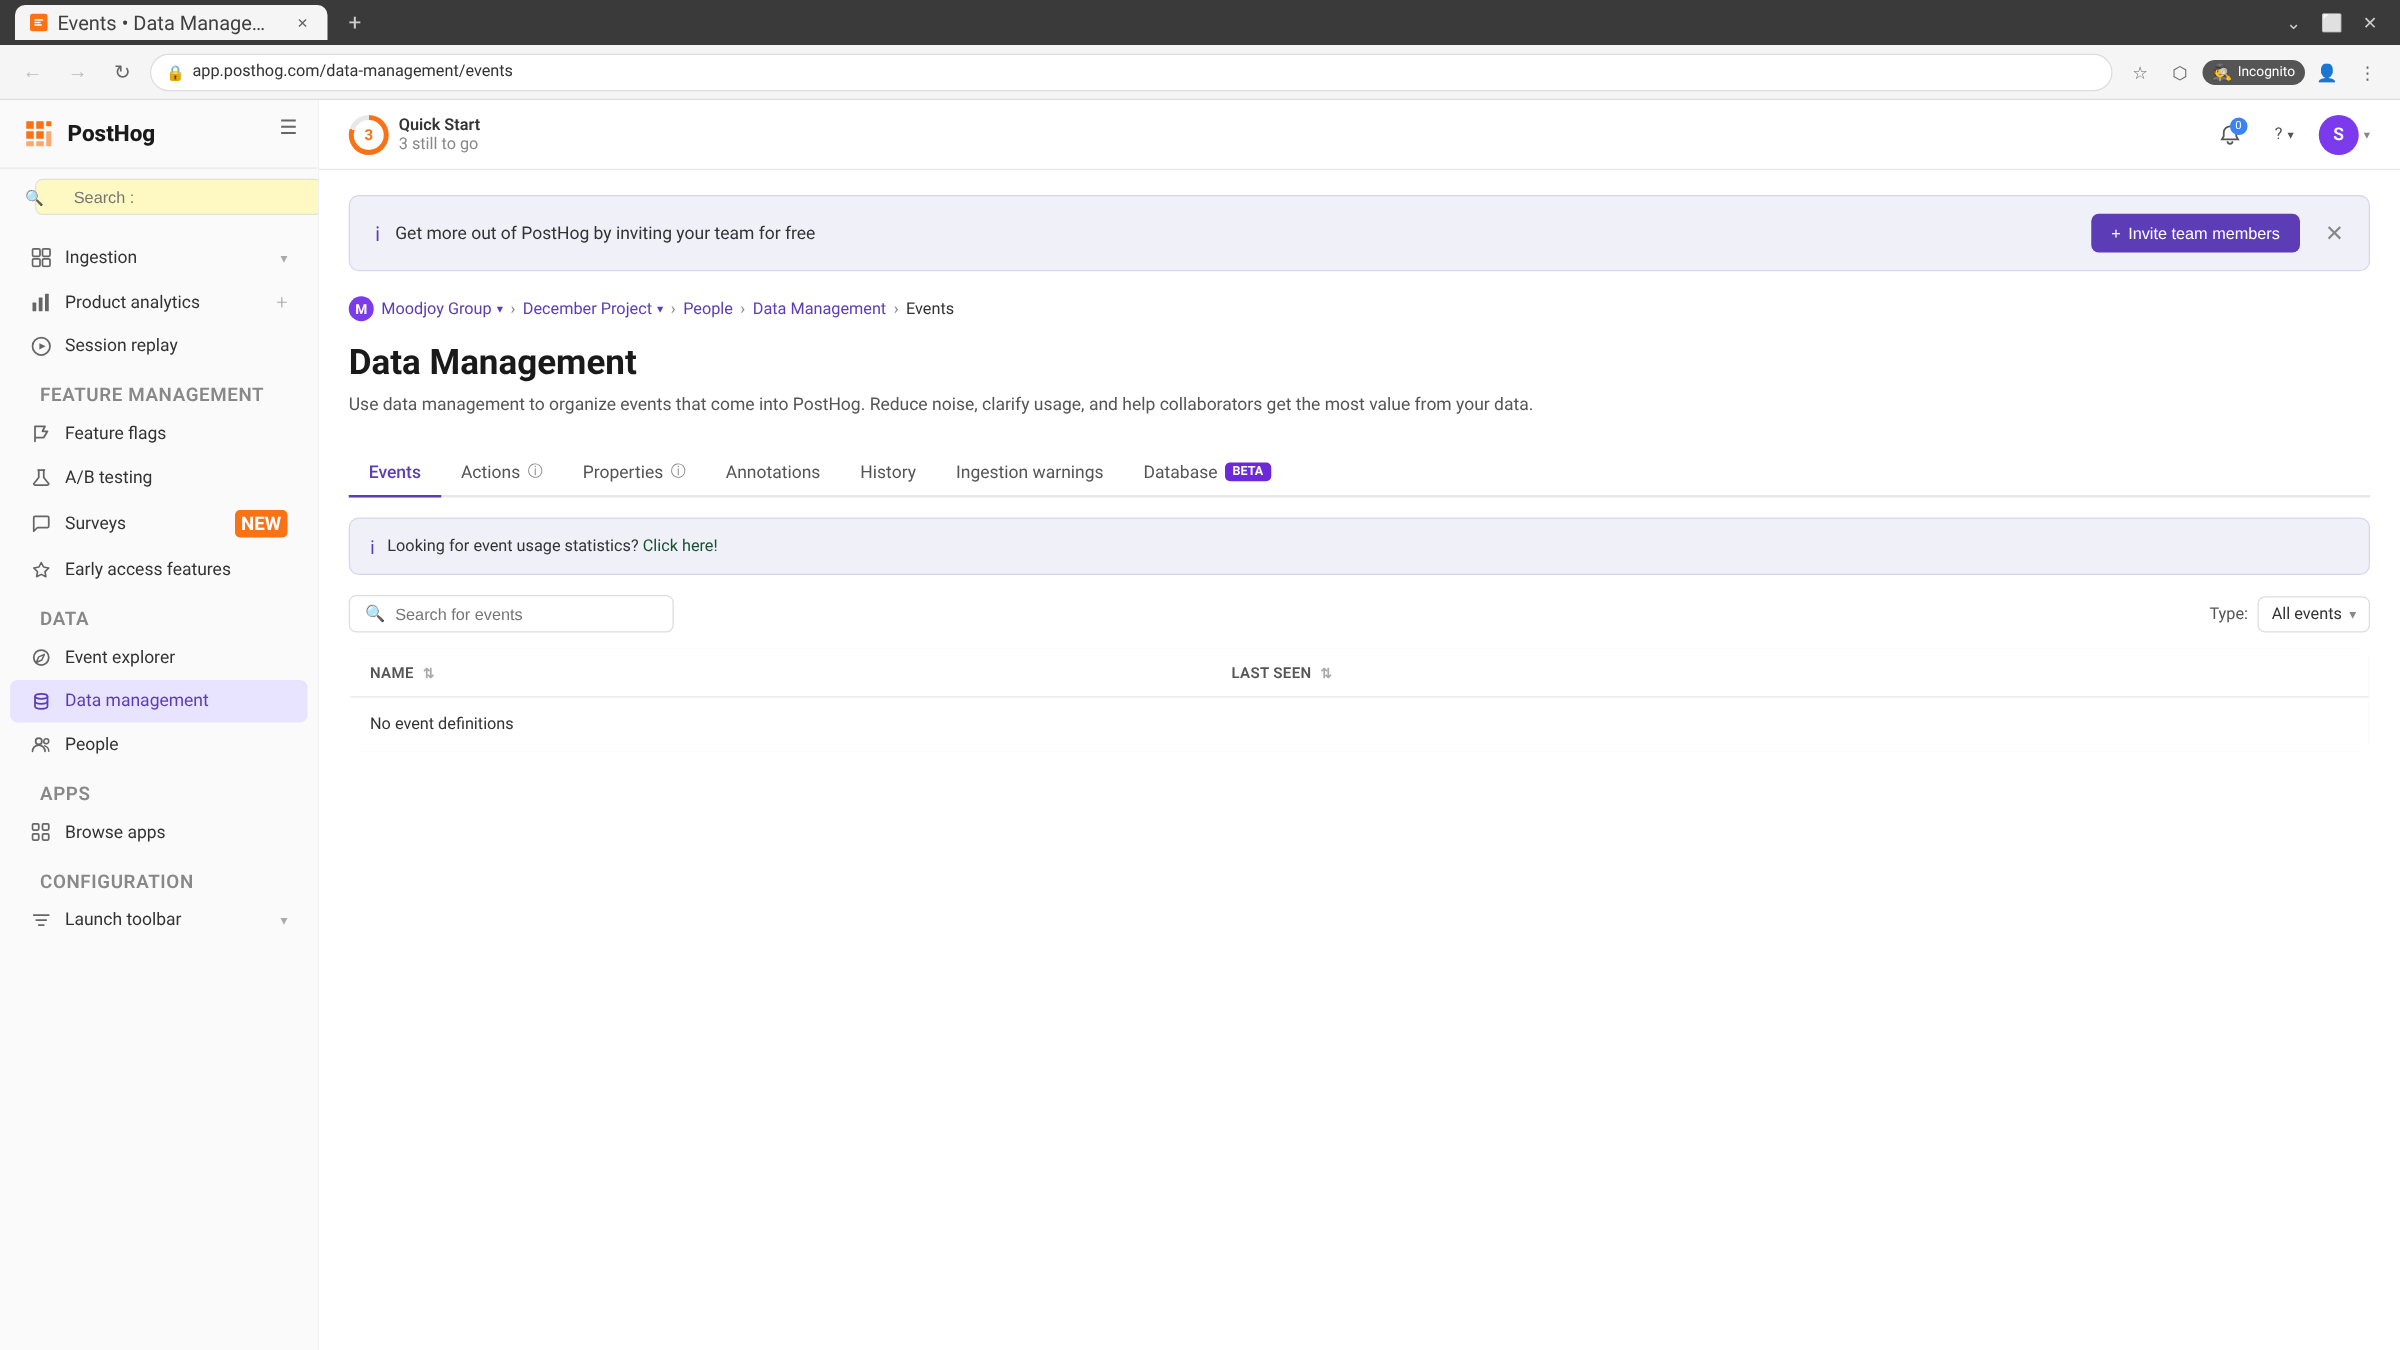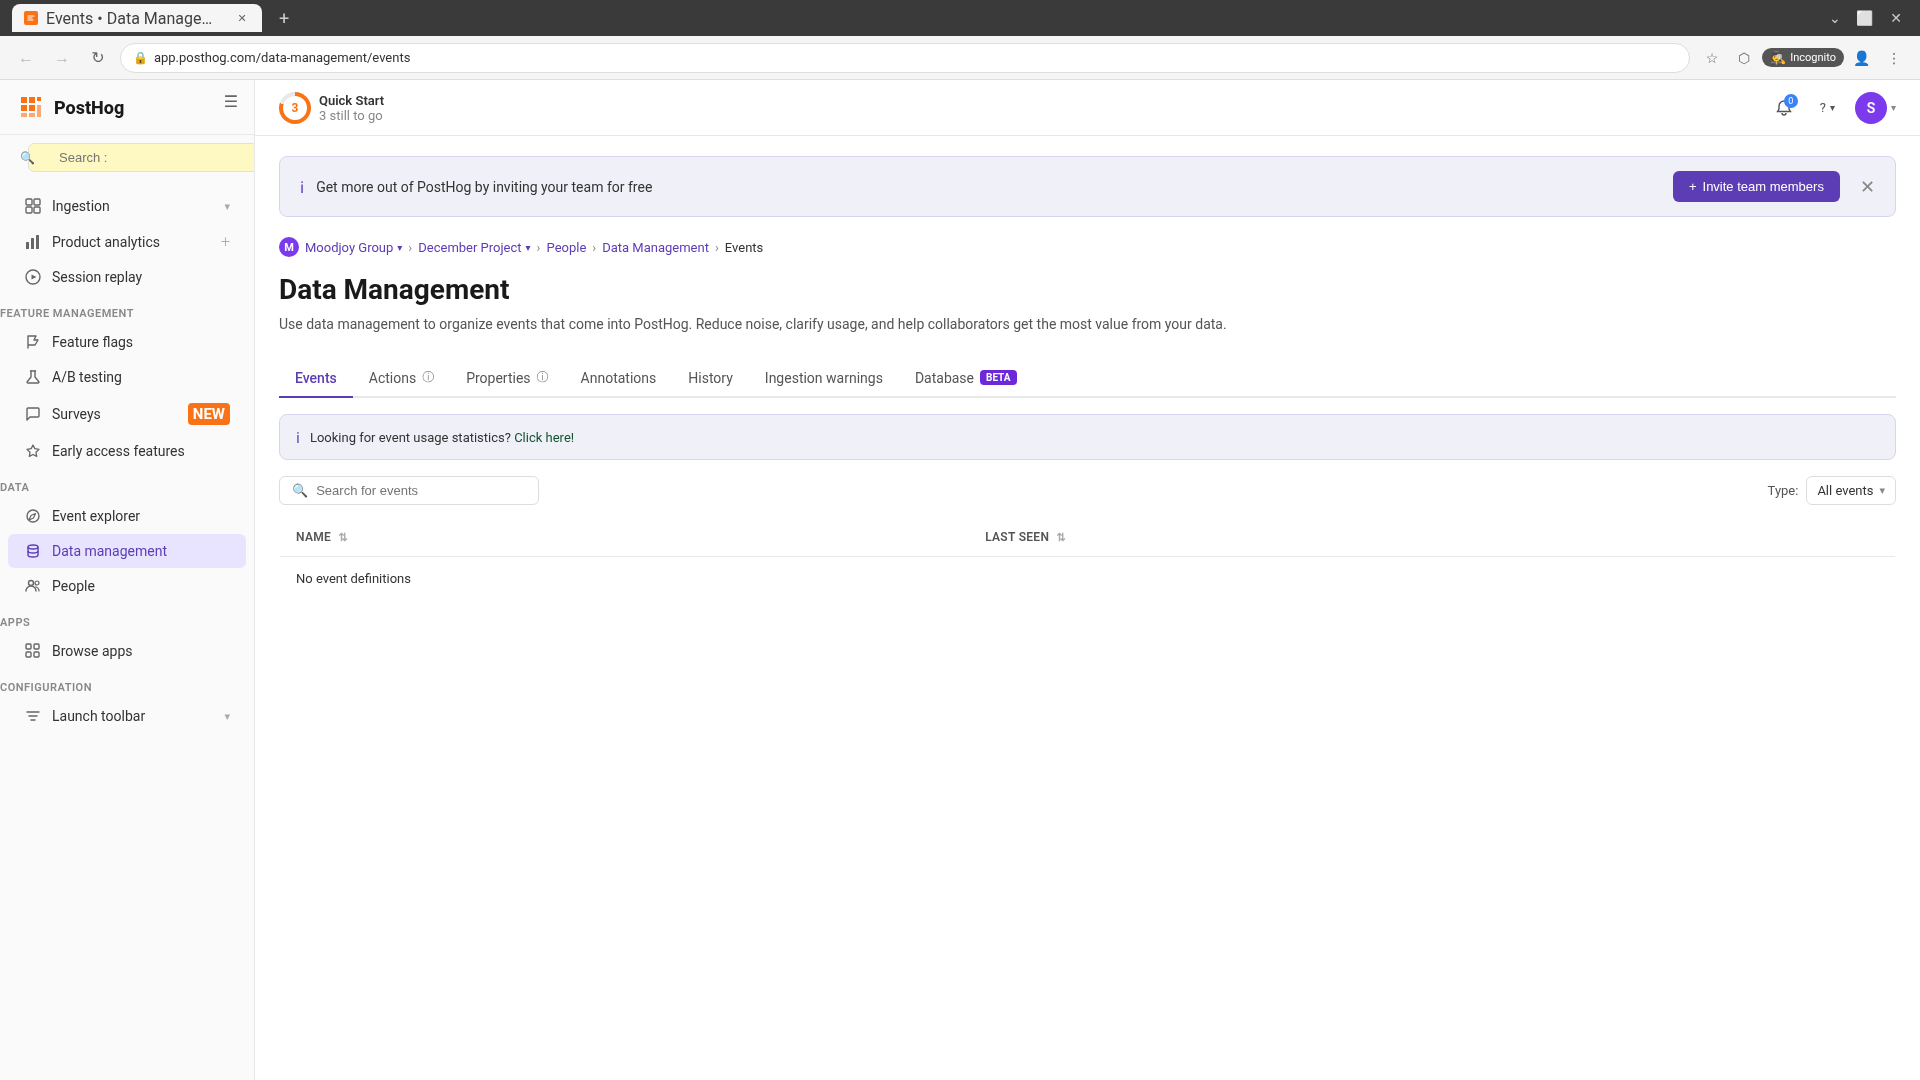--- a/index.html
+++ b/index.html
@@ -39,21 +39,21 @@
     .search-icon-inner { position: absolute; left: 8px; top: 50%; transform: translateY(-50%); color: #888; font-size: 12px; }
 
     .sidebar-nav { flex: 1; padding: 8px 0; }
     .sidebar-item { display: flex; align-items: center; gap: 10px; padding: 8px 16px; cursor: pointer; color: #333; font-size: 14px; border-radius: 6px; margin: 1px 8px; }
     .sidebar-item.active { background: #e8e4ff; color: #5c3db5; }
     .sidebar-item-icon { width: 18px; height: 18px; display: flex; align-items: center; justify-content: center; color: #666; flex-shrink: 0; }
     .sidebar-item.active .sidebar-item-icon { color: #5c3db5; }
     .sidebar-item-label { flex: 1; }
     .sidebar-badge { background: #f97316; color: white; font-size: 15px; font-weight: 700; padding: 2px 5px; border-radius: 4px; }
 
-    .sidebar-section-label { font-size: 11px; font-weight: 600; color: #888; text-transform: uppercase; padding: 12px 0 4px; letter-spacing: 0.5px; }
+    .sidebar-section-label { font-size: 15px; font-weight: 600; color: #888; text-transform: uppercase; padding: 12px 32px 4px; letter-spacing: 0.5px; }
 
     
     .main-content { flex: 1; overflow-y: auto; background: white; }
 
     
     .top-bar { background: white; border-bottom: 1px solid #e8e8e8; padding: 0 24px; height: 56px; display: flex; align-items: center; gap: 16px; }
     .quick-start { display: flex; align-items: center; gap: 8px; }
     .quick-start-circle { width: 32px; height: 32px; border-radius: 50%; background: conic-gradient(#f97316 0deg 288deg, #e8e8e8 288deg 360deg); display: flex; align-items: center; justify-content: center; font-size: 13px; font-weight: 700; color: #f97316; position: relative; }
     .quick-start-inner { background: white; width: 24px; height: 24px; border-radius: 50%; display: flex; align-items: center; justify-content: center; font-size: 12px; font-weight: 700; color: #f97316; }
     .quick-start-text { display: flex; flex-direction: column; justify-content: space-between; }

